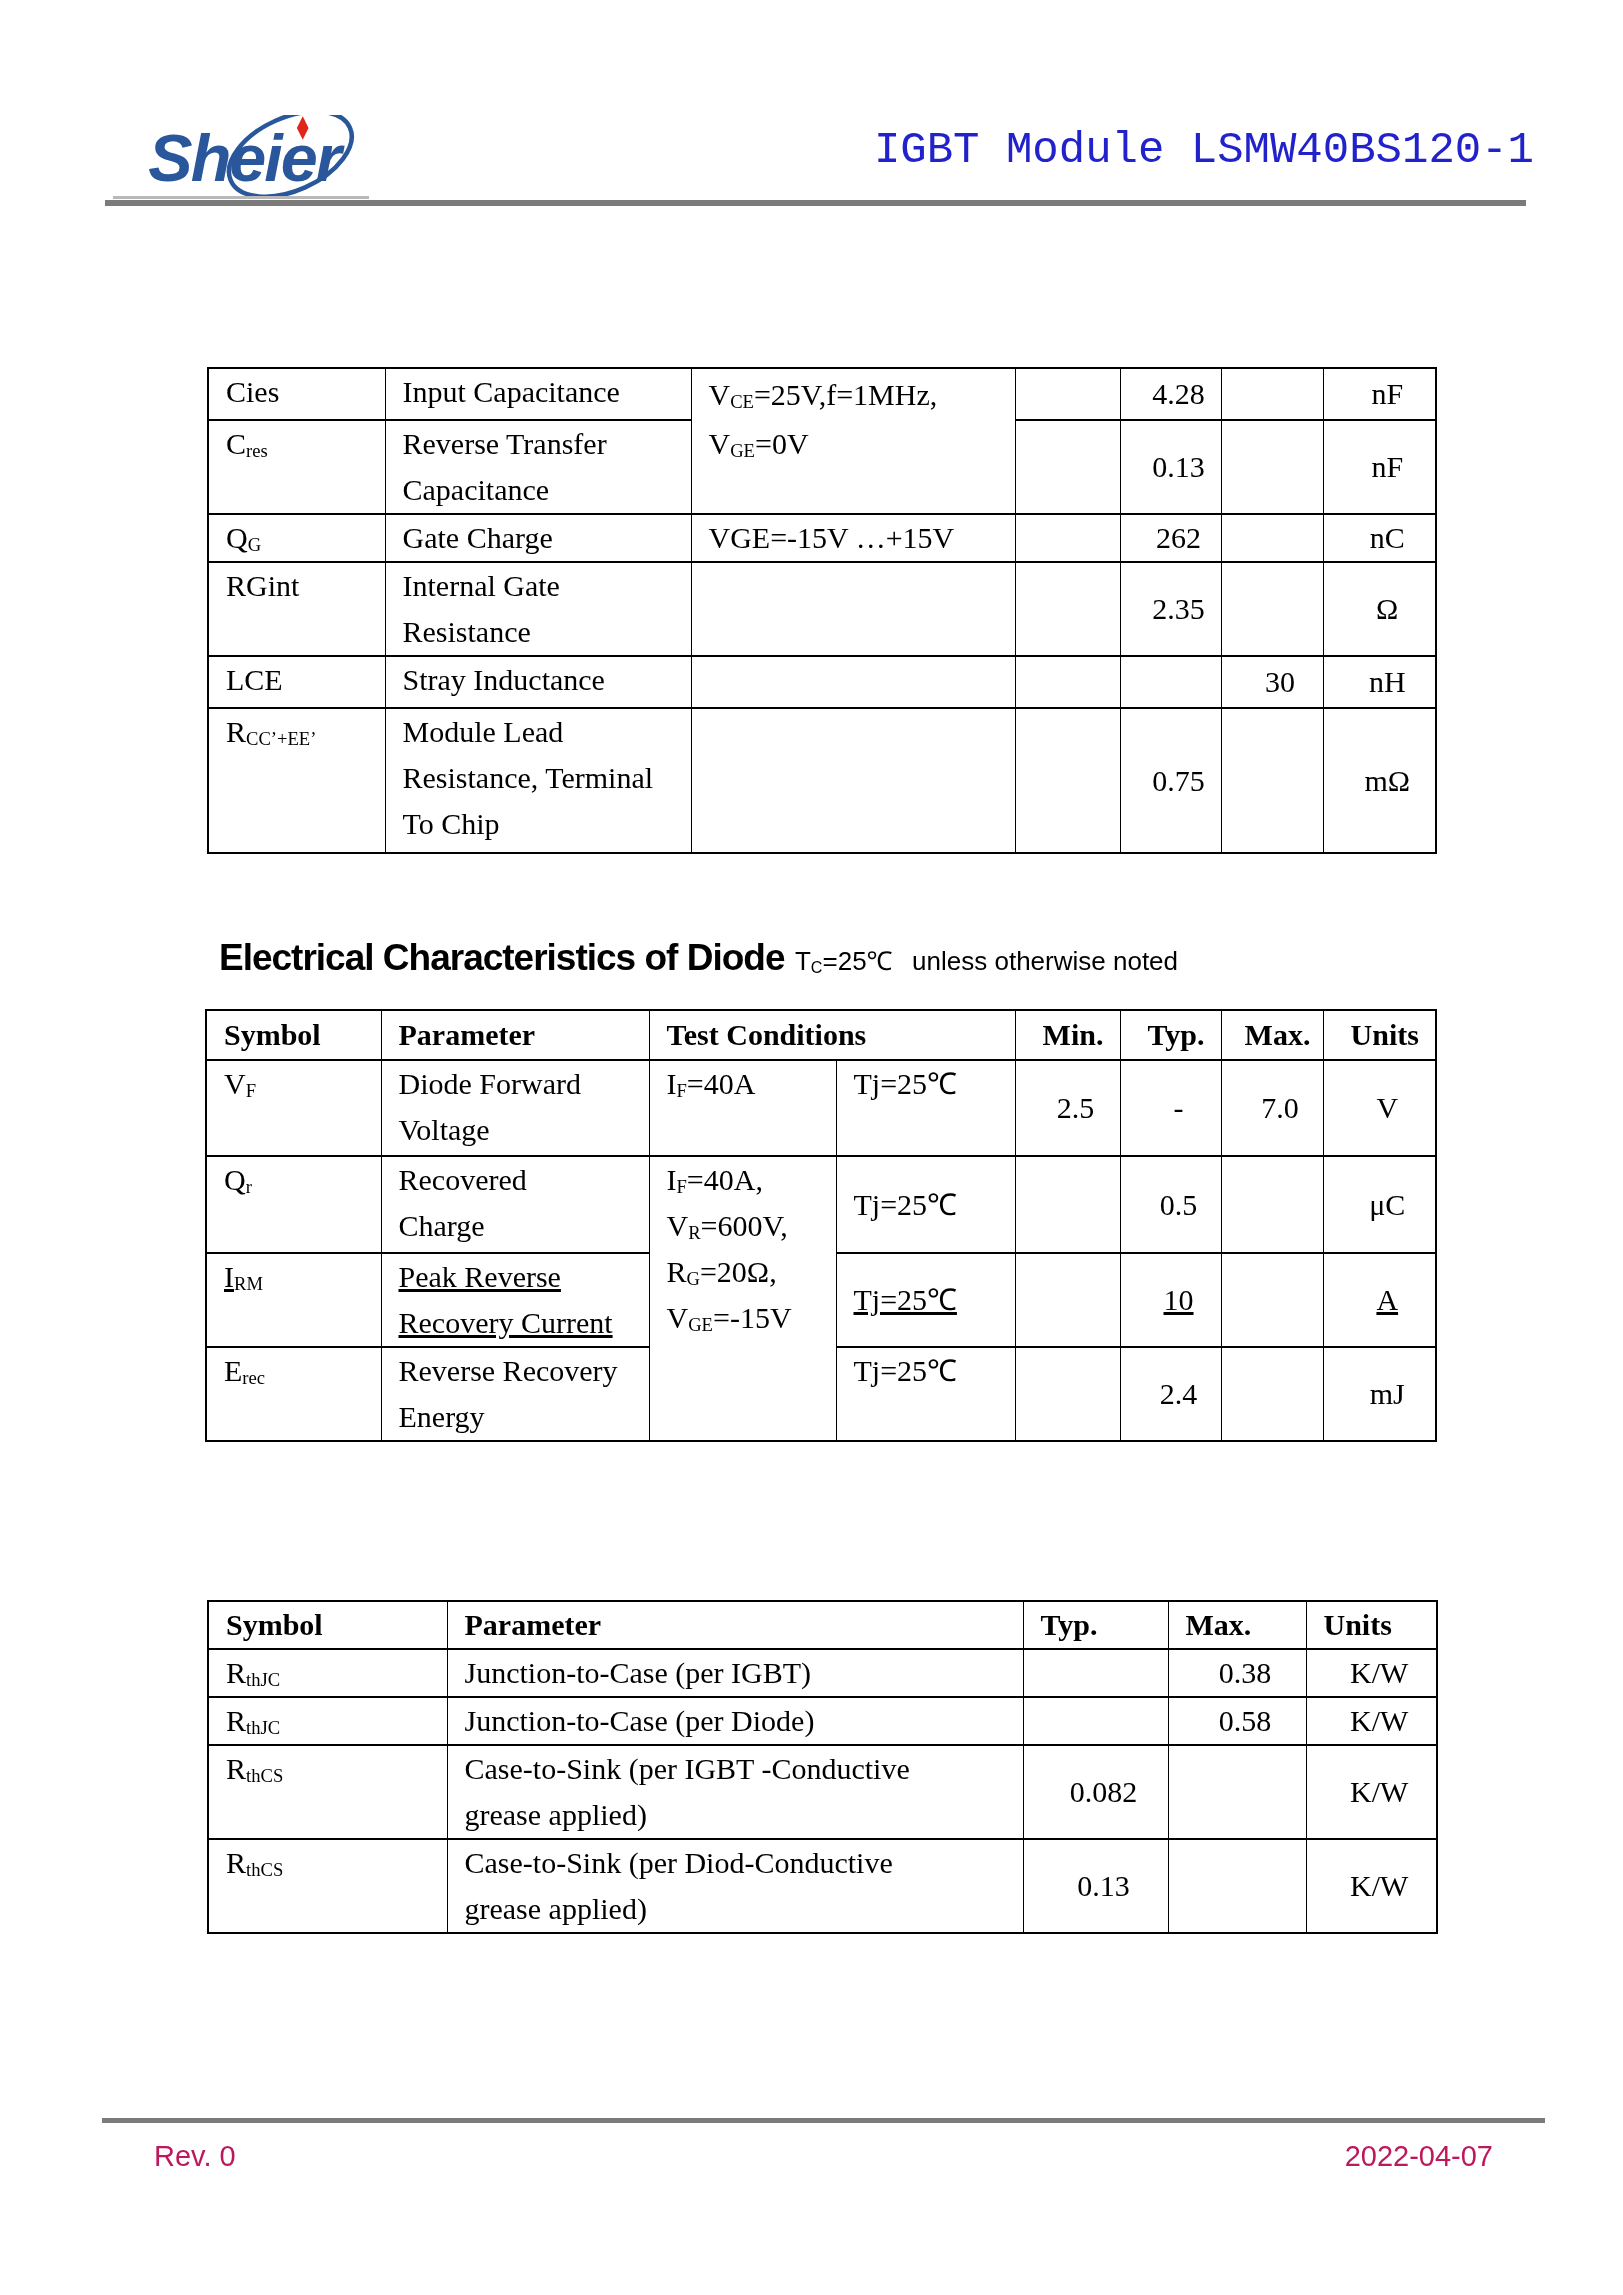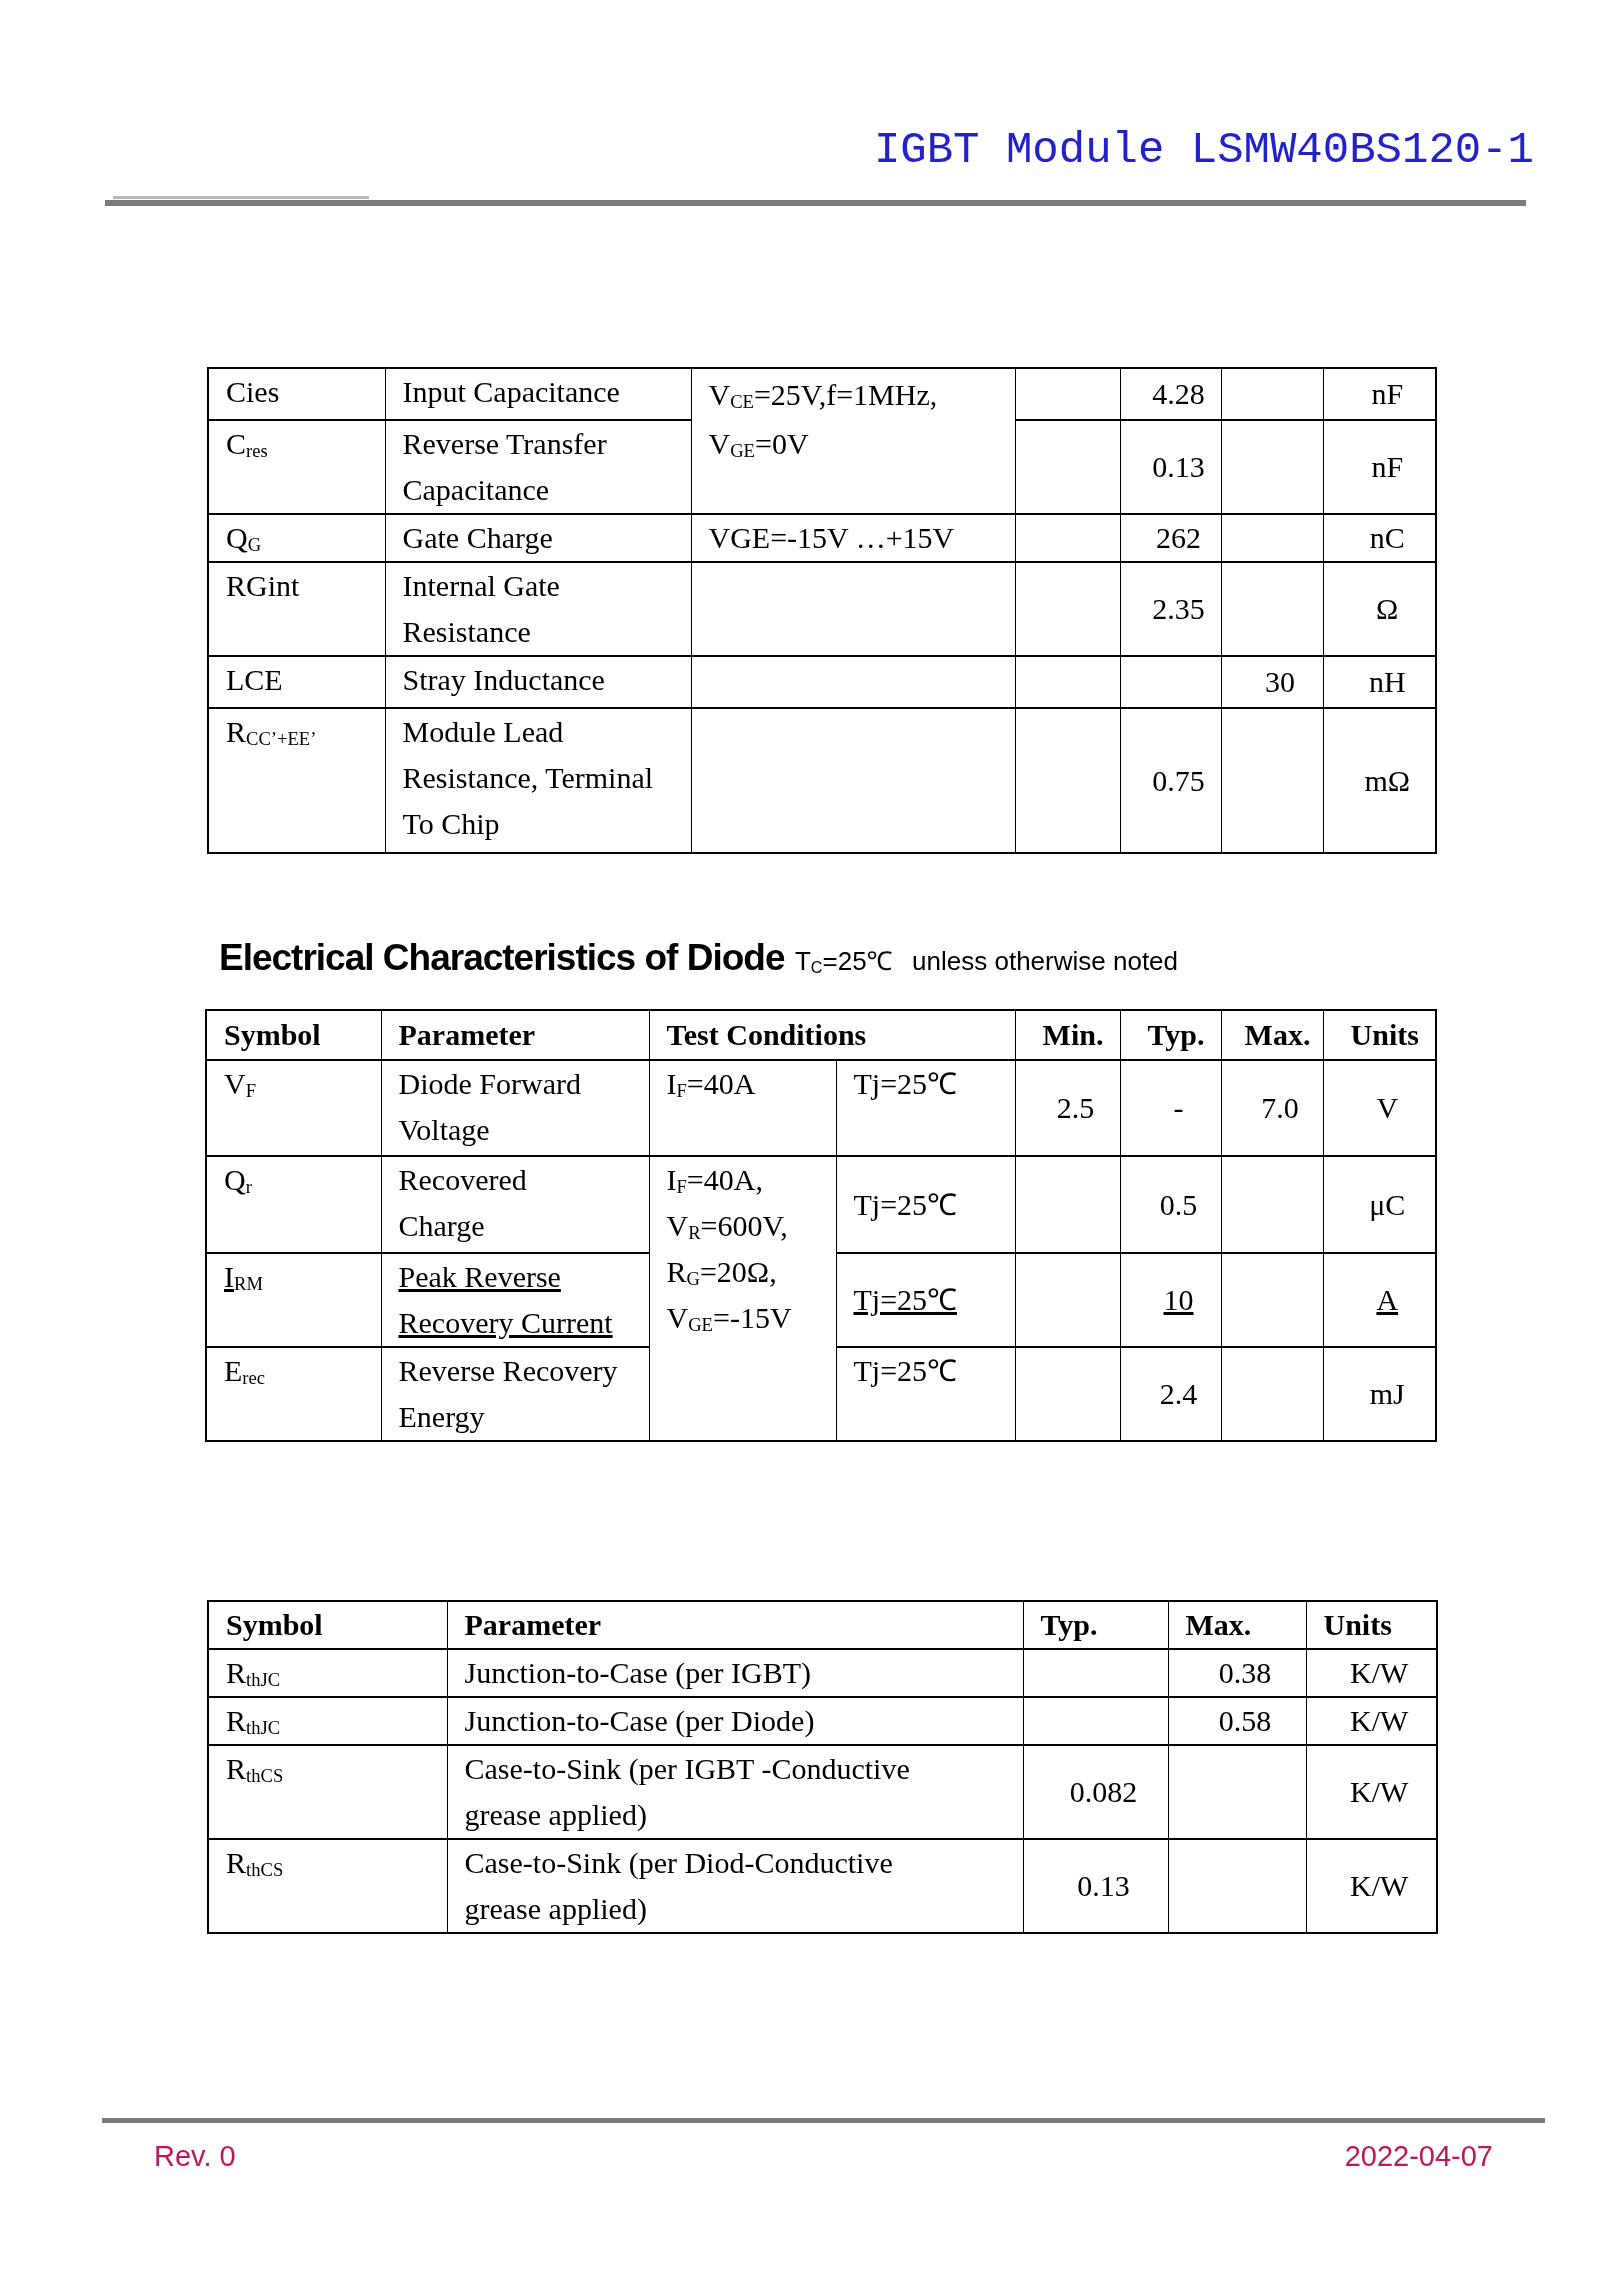--- a/index.html
+++ b/index.html
@@ -64,20 +64,27 @@
   .footer-rev{position:absolute;left:154px;top:2139px;color:#be185d;
               font-family:"Liberation Sans",sans-serif;font-size:29px;line-height:34px;}
   .footer-date{position:absolute;right:130px;top:2139px;color:#be185d;
               font-family:"Liberation Sans",sans-serif;font-size:29px;line-height:34px;}
 </style>
 </head>
 <body>
 
 <div class="page">
 
+  <div class="logo">
+    <svg width="243" height="86" viewBox="0 0 372 132">
+      <text x="0" y="102" font-family="Liberation Sans, sans-serif" font-style="italic" font-weight="bold" font-size="102" letter-spacing="-3" fill="#2a579b">Sheier</text>
+      <ellipse cx="218" cy="60" rx="100" ry="56" fill="none" stroke="#2a579b" stroke-width="7" transform="rotate(-24 218 60)"></ellipse>
+      <polygon points="237,2 246,20 237,38 228,20" fill="#e2231a"></polygon>
+    </svg>
+  </div>
   <div class="doc-title">IGBT Module LSMW40BS120-1</div>
   <div class="hrule-light"></div>
   <div class="hrule"></div>
 
   <table id="t1">
     <colgroup>
       <col style="width:177px">
         <col style="width:306px">
         <col style="width:324px">
       <col style="width:105px">

